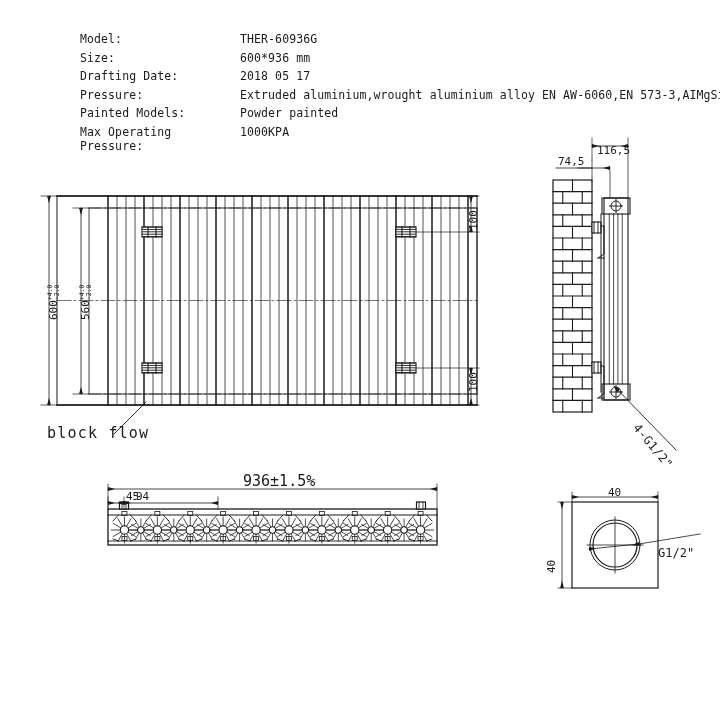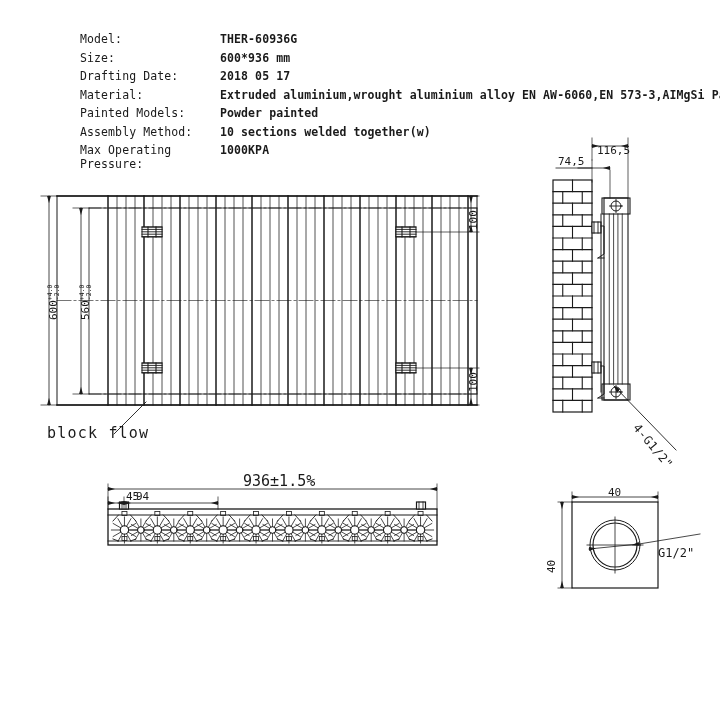--- a/index.html
+++ b/index.html
@@ -6,23 +6,23 @@
   html,body{margin:0;padding:0;background:#ffffff;}
   body{
     width:720px;height:707px;position:relative;overflow:hidden;
     font-family:"DejaVu Sans Mono", monospace;
     color:#1a1a1a;
   }
   #stage{position:absolute;left:0;top:0;width:720px;height:707px;}
   svg{position:absolute;left:0;top:0;width:720px;height:707px;}
 
   .spec-table{position:absolute;left:80px;top:32px;width:620px;}
-  .spec-row{display:flex;align-items:baseline;margin-bottom:1.5px;height:17px;}
+  .spec-row{display:flex;align-items:baseline;margin-bottom:1.5px;height:17px;gap:20px;}
   .spec-label{width:140px;flex:0 0 140px;font-size:11.5px;letter-spacing:0.1px;}
-  .spec-value{font-size:11.5px;letter-spacing:0.1px;white-space:nowrap;font-weight:bold;}
+  .spec-value{font-size:11.5px;letter-spacing:0.1px;white-space:nowrap;}
   .lbl-dim{position:absolute;font-size:11px;white-space:nowrap;letter-spacing:0;}
   .vert{transform-origin:0 0;}
   .tolstack{display:inline-block;font-size:6.5px;line-height:6.6px;vertical-align:middle;
             position:relative;top:0px;left:0px;text-align:left;}
   .blockflow{position:absolute;left:47px;top:424px;font-size:15px;letter-spacing:1.2px;}
   .detail-title{position:absolute;left:568px;top:644px;font-size:17px;letter-spacing:2.5px;}
 </style>
 </head>
 <body>
 
@@ -35,30 +35,26 @@
     </div>
     <div class="spec-row">
       <div class="spec-label">Size:</div>
       <div class="spec-value">600*936 mm</div>
     </div>
     <div class="spec-row">
       <div class="spec-label">Drafting Date:</div>
       <div class="spec-value">2018 05 17</div>
     </div>
     <div class="spec-row">
-      <div class="spec-label">Material:</div>
+      <div class="spec-label">Pressure:</div>
       <div class="spec-value">Extruded aluminium,wrought aluminium alloy EN AW-6060,EN 573-3,AIMgSi Painted</div>
     </div>
     <div class="spec-row">
       <div class="spec-label">Painted Models:</div>
       <div class="spec-value">Powder painted</div>
-    </div>
-    <div class="spec-row">
-      <div class="spec-label">Assembly Method:</div>
-      <div class="spec-value">10 sections welded together(w)</div>
     </div>
     <div class="spec-row">
       <div class="spec-label">Max Operating Pressure:</div>
       <div class="spec-value">1000KPA</div>
     </div>
   </div>
 
   <svg id="geom" viewBox="0 0 720 707">
     <defs>
       <marker id="arrIn" markerWidth="9" markerHeight="6" refX="9" refY="3" orient="auto">

